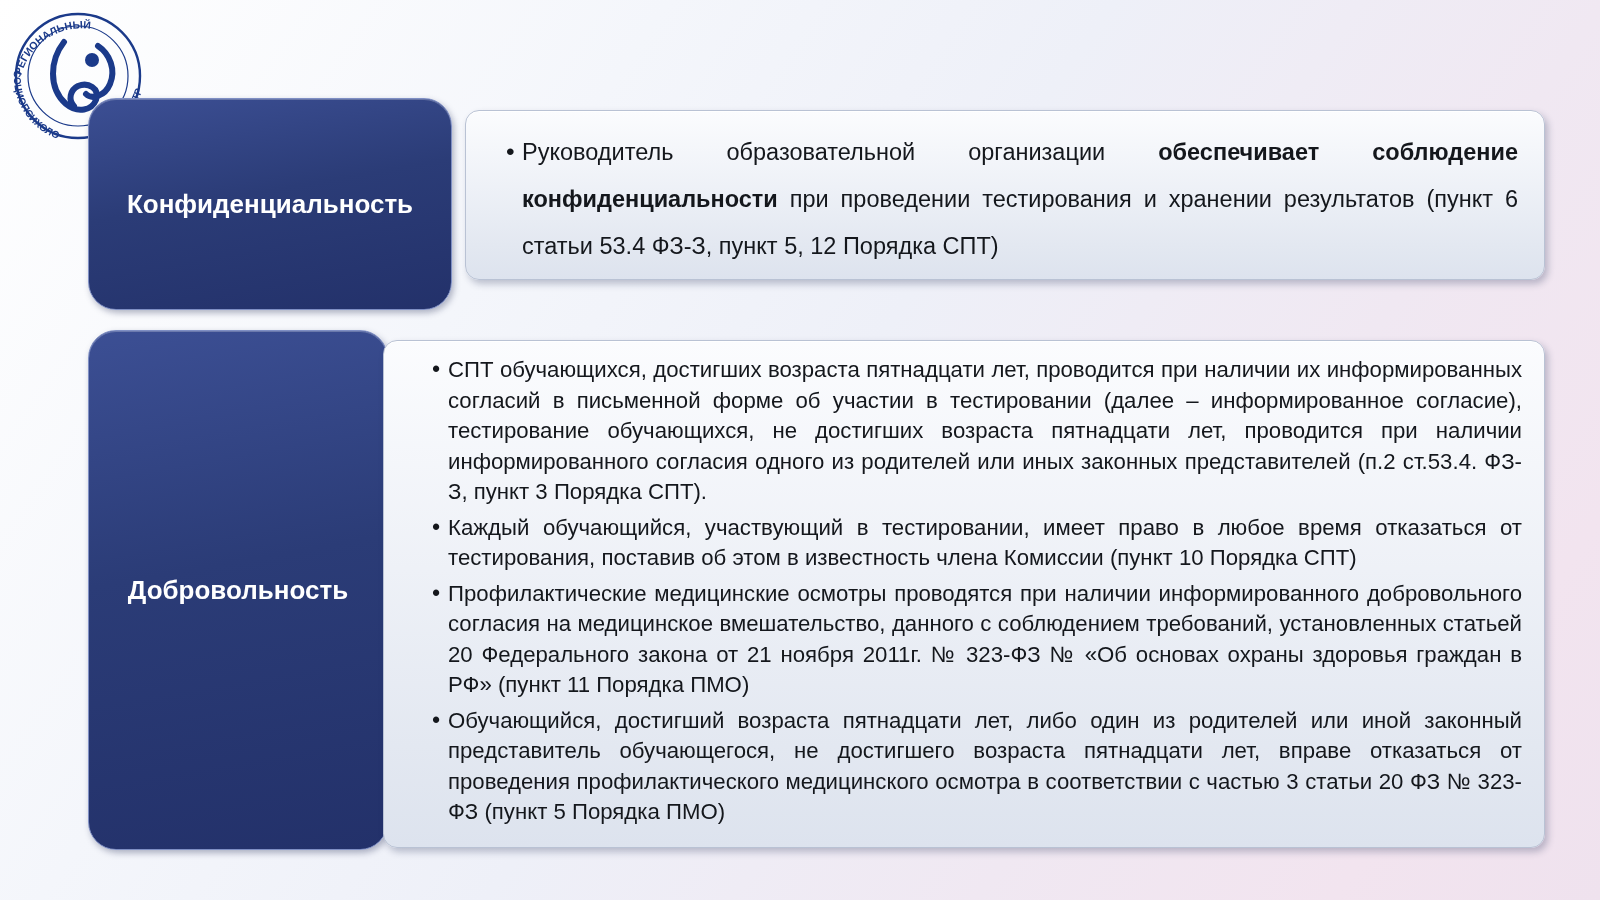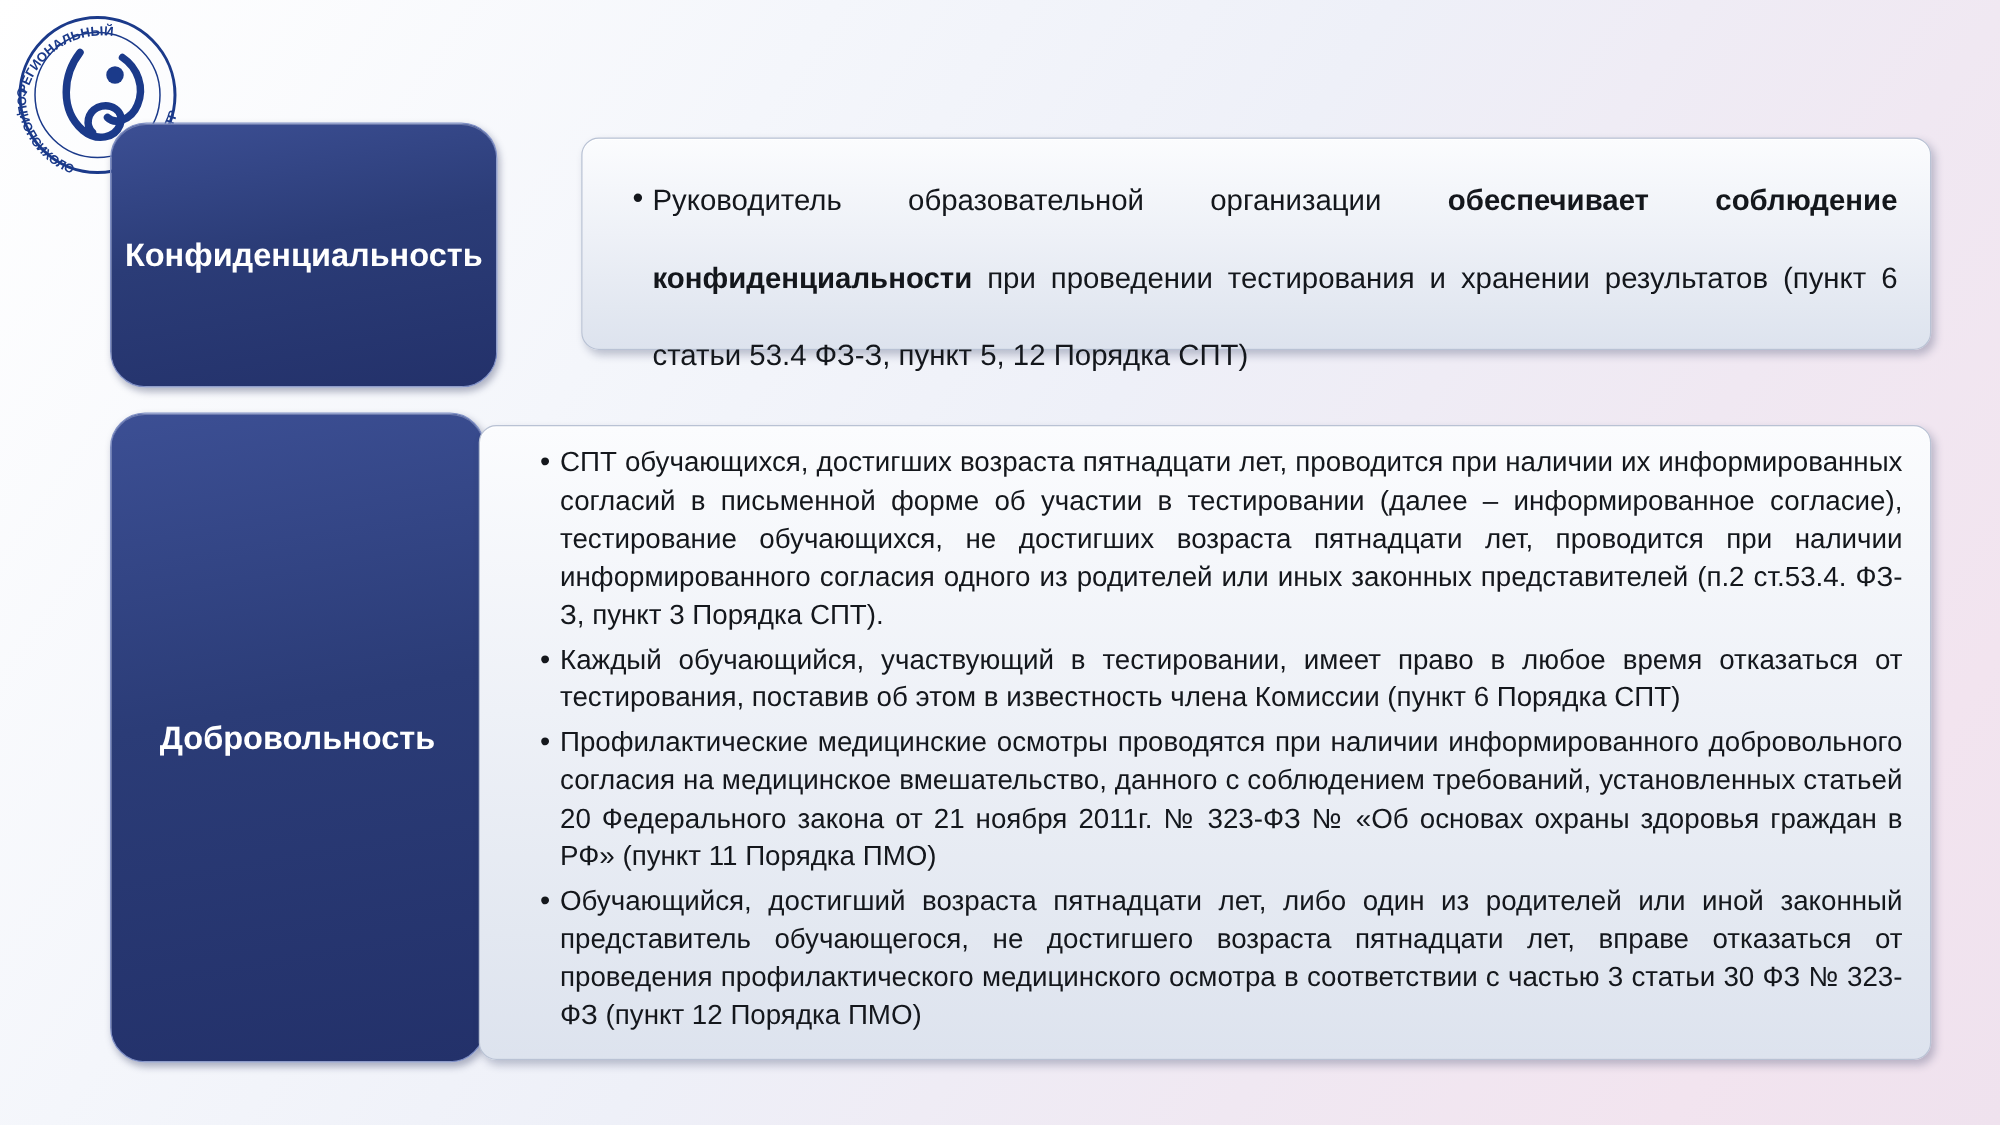--- a/index.html
+++ b/index.html
@@ -73,29 +73,29 @@
     content: "•";
     position: absolute;
     left: 0; top: -1px;
     font-size: 1.05em;
     line-height: inherit;
     color: #14171c;
   }
   
   #box-conf {
     left: 88px; top: 98px;
-    width: 310px; height: 212px; border-radius: 29px;
+    width: 364px; height: 212px;
   }
   #content-conf {
     left: 465px; top: 110px;
     width: 1080px; height: 170px;
   }
   #content-conf ul.bullets li {
     font-size: 23.5px;
-    line-height: 62px;
+    line-height: 47px;
   }
   #content-conf b { font-weight: bold; }
 
   
   #box-volunt {
     left: 88px; top: 330px;
     width: 300px; height: 520px;
   }
   #content-volunt {
     left: 383px; top: 340px;
@@ -149,19 +149,19 @@
     </ul>
   </div>
 
   <div class="label-box" id="box-volunt">
     <span>Добровольность</span>
   </div>
 
   <div class="content-box" id="content-volunt">
     <ul class="bullets">
       <li><span>СПТ обучающихся, достигших возраста пятнадцати лет, проводится при наличии их информированных согласий в письменной форме об участии в тестировании (далее – информированное согласие), тестирование обучающихся, не достигших возраста пятнадцати лет, проводится при наличии информированного согласия одного из родителей или иных законных представителей (п.2 ст.53.4. ФЗ-З, пункт 3 Порядка СПТ).</span></li>
-      <li><span>Каждый обучающийся, участвующий в тестировании, имеет право в любое время отказаться от тестирования, поставив об этом в известность члена Комиссии (пункт 6 Порядка СПТ)</span></li>
+      <li><span>Каждый обучающийся, участвующий в тестировании, имеет право в любое время отказаться от тестирования, поставив об этом в известность члена Комиссии (пункт 10 Порядка СПТ)</span></li>
       <li><span>Профилактические медицинские осмотры проводятся при наличии информированного добровольного согласия на медицинское вмешательство, данного с соблюдением требований, установленных статьей 20 Федерального закона от 21 ноября 2011г. № 323-ФЗ № «Об основах охраны здоровья граждан в РФ» (пункт 11 Порядка ПМО)</span></li>
-      <li><span>Обучающийся, достигший возраста пятнадцати лет, либо один из родителей или иной законный представитель обучающегося, не достигшего возраста пятнадцати лет, вправе отказаться от проведения профилактического медицинского осмотра в соответствии с частью 3 статьи 30 ФЗ № 323-ФЗ (пункт 12 Порядка ПМО)</span></li>
+      <li><span>Обучающийся, достигший возраста пятнадцати лет, либо один из родителей или иной законный представитель обучающегося, не достигшего возраста пятнадцати лет, вправе отказаться от проведения профилактического медицинского осмотра в соответствии с частью 3 статьи 20 ФЗ № 323-ФЗ (пункт 5 Порядка ПМО)</span></li>
     </ul>
   </div>
 
 </div>
 
 </body></html>

